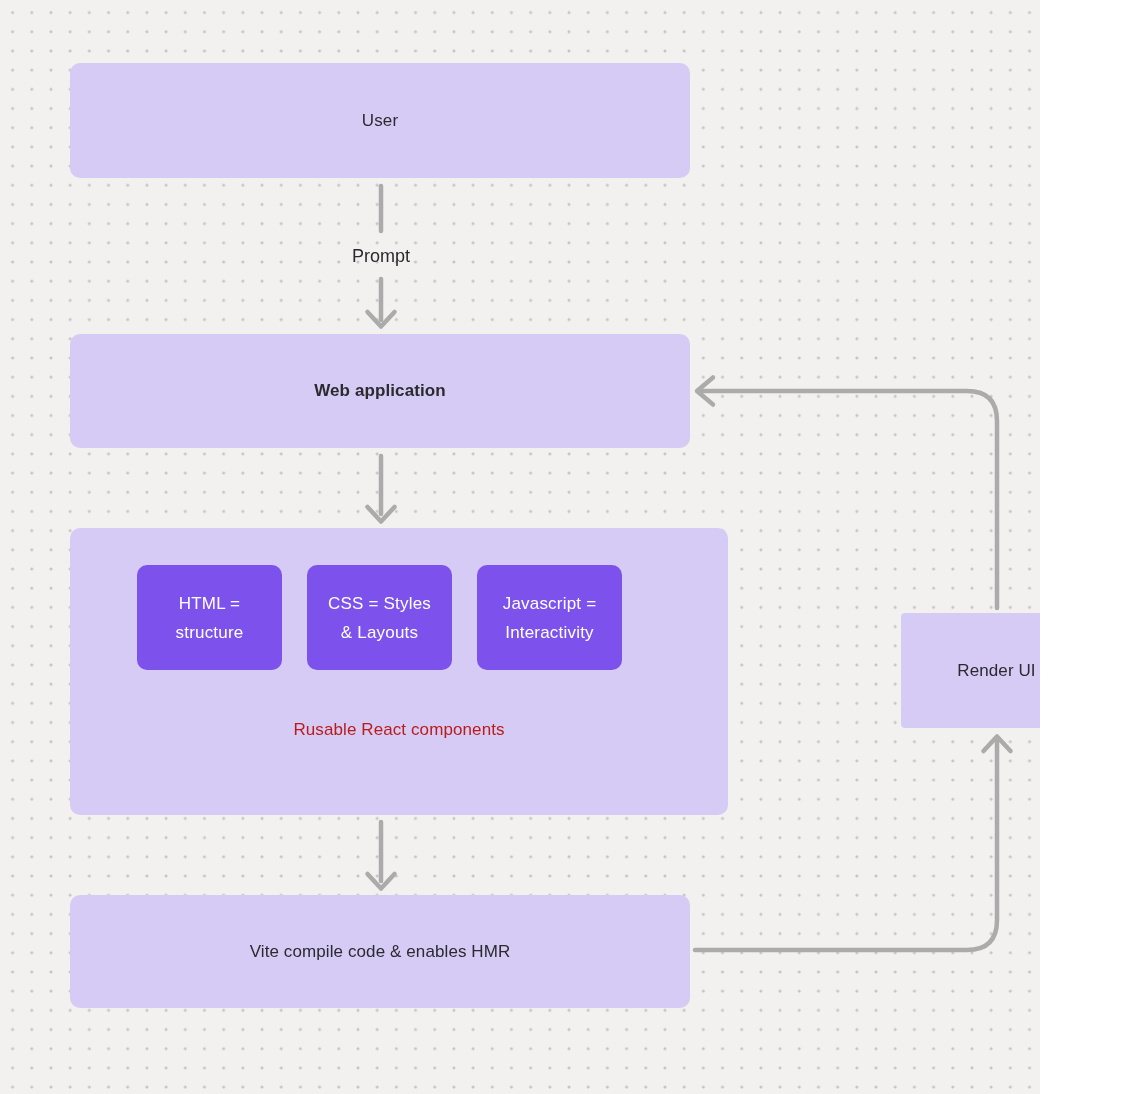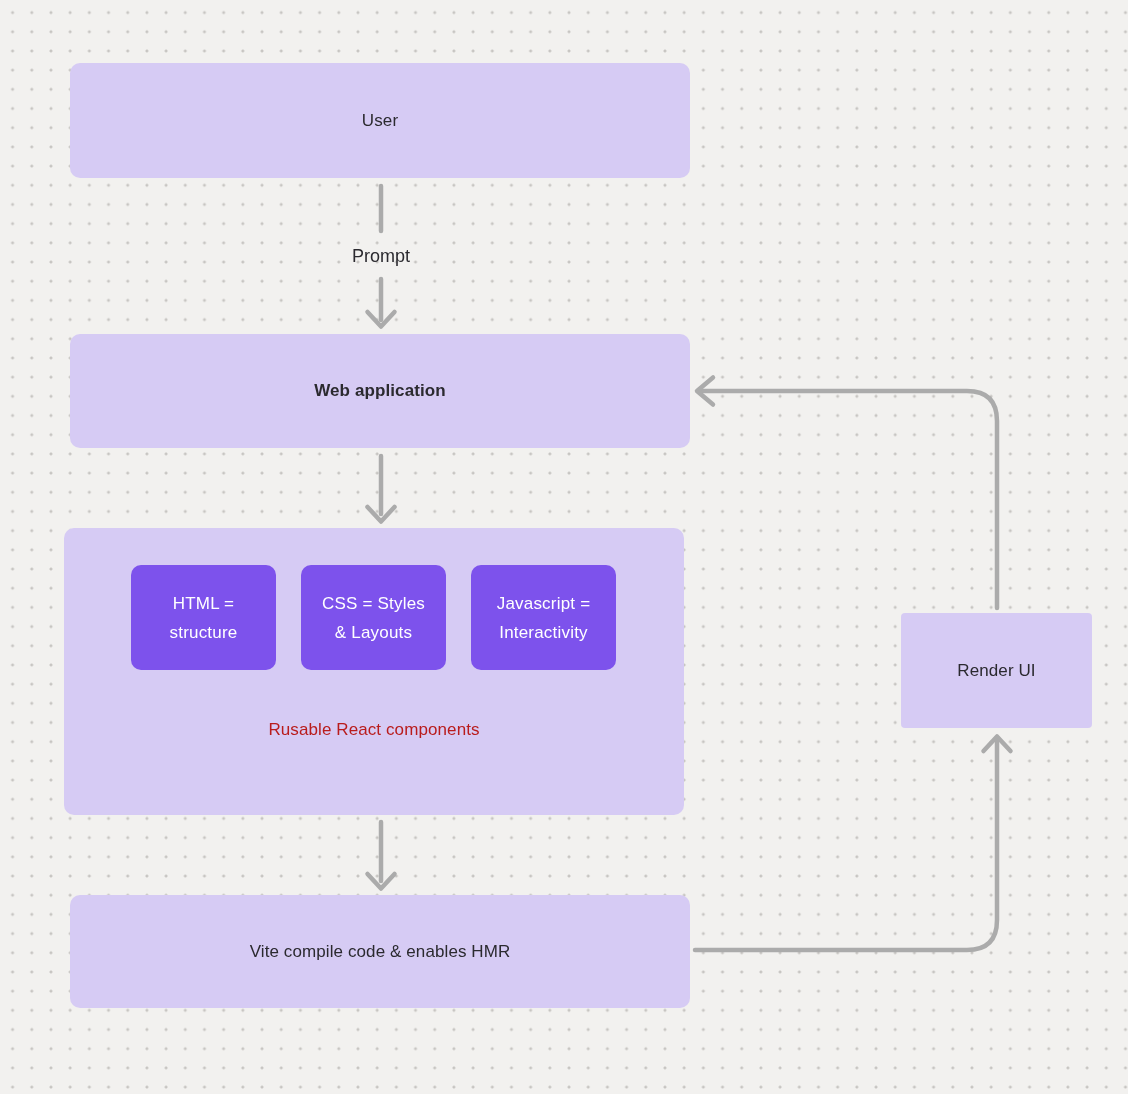--- a/index.html
+++ b/index.html
@@ -2,21 +2,21 @@
 <html><head>
 <meta charset="utf-8">
 <style>
   html, body {
     margin: 0;
     padding: 0;
     font-family: "Liberation Sans", sans-serif;
   }
   .canvas {
     position: relative;
-    width: 1128px;
+    width: 1040px;
     height: 1094px;
     overflow: hidden;
     background-color: #f2f1ef;
     background-image: radial-gradient(circle, #c7c5c2 1.4px, rgba(0,0,0,0) 1.6px);
     background-size: 19.2px 19.2px;
     background-position: 3px 3px;
   }
   .arrows {
     position: absolute;
     left: 0;
@@ -36,21 +36,21 @@
     border-radius: 10px;
     display: flex;
     align-items: center;
     justify-content: center;
     color: #2b2a2f;
     font-size: 17px;
     letter-spacing: 0.1px;
   }
   .node-user        { left: 70px;  top: 63px;  width: 620px; height: 115px; }
   .node-webapp      { left: 70px;  top: 334px; width: 620px; height: 114px; font-weight: bold; }
-  .node-group       { left: 64px;  top: 528px; width: 620px; height: 287px; display: block; }
+  .node-group       { left: 70px;  top: 528px; width: 620px; height: 287px; display: block; padding-left: 38px; }
   .node-vite        { left: 70px;  top: 895px; width: 620px; height: 113px; }
   .node-render      { left: 901px; top: 613px; width: 191px; height: 115px; border-radius: 4px; }
   .chip-row {
     position: absolute;
     left: 67px;
     top: 37px;
     display: flex;
     gap: 25px;
   }
   .chip {

